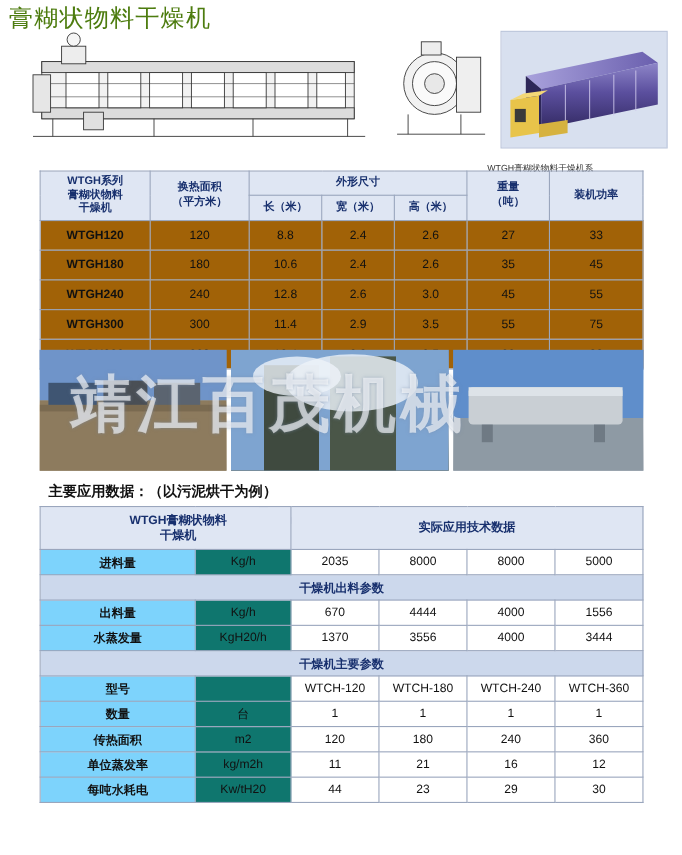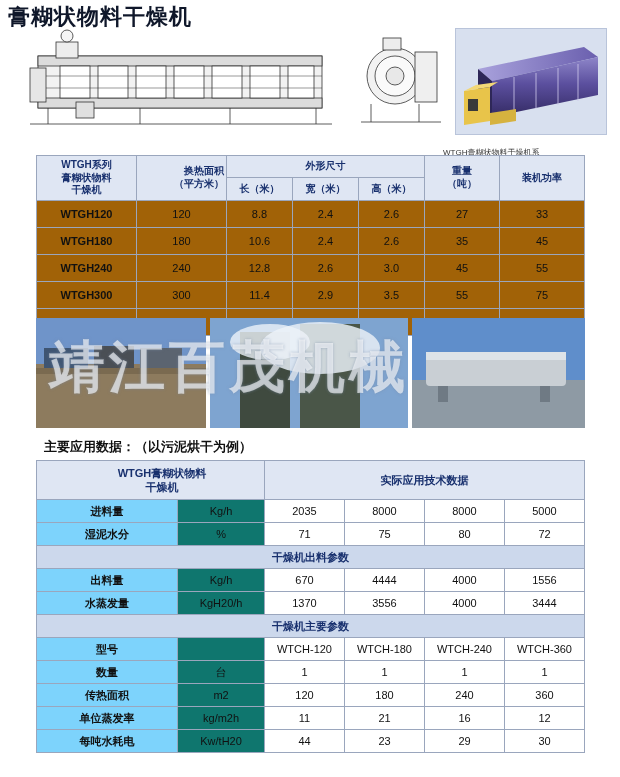--- a/index.html
+++ b/index.html
@@ -9,21 +9,21 @@
     font-family:"Liberation Sans","DejaVu Sans",sans-serif;
     color:#111;
     position:relative;
     overflow:hidden;
   }
   .page{position:relative;width:620px;height:777px;}
 
   
   .main-title{
     position:absolute;left:8px;top:2px;
-    font-size:22px;font-weight:bold;color:#0f172a;
+    font-size:22px;font-weight:normal;color:#4d7c0f;
     letter-spacing:1px;
     font-family:"DejaVu Sans","Liberation Sans",sans-serif;
   }
 
   
   .illus-band{position:absolute;left:0;top:28px;width:544px;height:100px;}
   .machine-svg{position:absolute;left:20px;top:0;}
   .machine2-svg{position:absolute;left:355px;top:4px;}
   .photo3d{
     position:absolute;left:455px;top:0px;width:150px;height:105px;
@@ -65,21 +65,21 @@
   .t1 tbody td{height:20px;font-size:11px;}
   .t1 tbody td:first-child{font-weight:bold;}
 
   
   .photo-strip{position:absolute;left:36px;top:318px;width:549px;height:110px;}
   .ph{position:absolute;top:0;height:110px;border:0;overflow:hidden;}
   .ph1{left:0;width:170px;background:linear-gradient(to bottom,#6f94c9 0%,#8fb0d8 38%,#b9a07a 46%,#8d7b5e 100%);}
   .ph2{left:174px;width:198px;background:linear-gradient(to bottom,#6a8fc4 0%,#9ab6d9 30%,#c8d2dc 60%,#4f5a50 100%);}
   .ph3{left:376px;width:173px;background:linear-gradient(to bottom,#5f8ecb 0%,#8fb3da 40%,#c9cfd4 62%,#8e9aa4 100%);}
   .watermark{
-    position:absolute;left:49px;top:330px;width:500px;height:110px;
+    position:absolute;left:64px;top:330px;width:500px;height:110px;
     font-size:56px;font-weight:bold;color:rgba(255,255,255,0.62);
     font-family:"DejaVu Sans","Liberation Sans",sans-serif;
     letter-spacing:4px;
     pointer-events:none;
     text-shadow:0 0 3px rgba(120,140,170,0.6);
   }
   .watermark2{
     position:absolute;left:150px;top:452px;
     font-size:46px;font-weight:bold;color:rgba(200,210,225,0.75);
     font-family:"DejaVu Sans","Liberation Sans",sans-serif;
@@ -193,21 +193,21 @@
   </div>
 
   <div class="sec-head" id="sec1">主要技术参数:</div>
 
   <table class="t1">
     <thead>
       <tr>
         <td rowspan="2" style="width:95px;white-space:pre-line;">WTGH系列
 膏糊状物料
 干燥机</td>
-        <td rowspan="2" style="width:85px;white-space:pre-line;text-align:right;">换热面积
+        <td rowspan="2" style="width:85px;white-space:pre-line;">换热面积
 （平方米）</td>
         <td colspan="3">外形尺寸</td>
         <td rowspan="2" style="width:70px;white-space:pre-line;">重量
 （吨）</td>
         <td rowspan="2" style="width:80px;">装机功率</td>
       </tr>
       <tr>
         <td>长（米）</td>
         <td>宽（米）</td>
         <td>高（米）</td>
@@ -308,28 +308,20 @@
       </tr>
 
       <tr>
         <td class="lbl" style="width:125px;">进料量</td>
         <td class="unit" style="width:75px;">Kg/h</td>
         <td>2035</td>
         <td>8000</td>
         <td>8000</td>
         <td>5000</td>
       </tr>
-      <tr>
-        <td class="lbl">湿泥水分</td>
-        <td class="unit">%</td>
-        <td>71</td>
-        <td>75</td>
-        <td>80</td>
-        <td>72</td>
-      </tr>
 
       <tr class="sub">
         <td colspan="6">干燥机出料参数</td>
       </tr>
       <tr>
         <td class="lbl">出料量</td>
         <td class="unit">Kg/h</td>
         <td>670</td>
         <td>4444</td>
         <td>4000</td>

